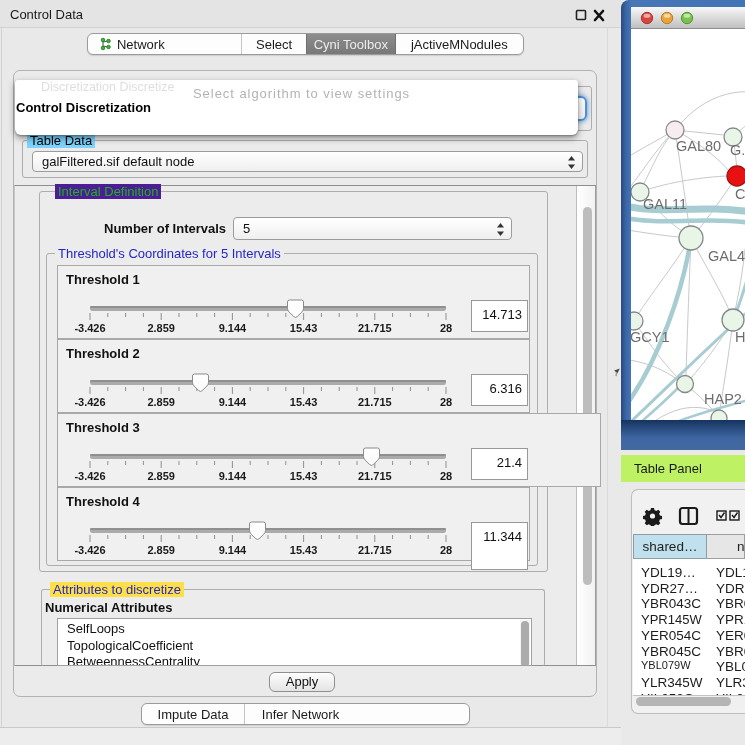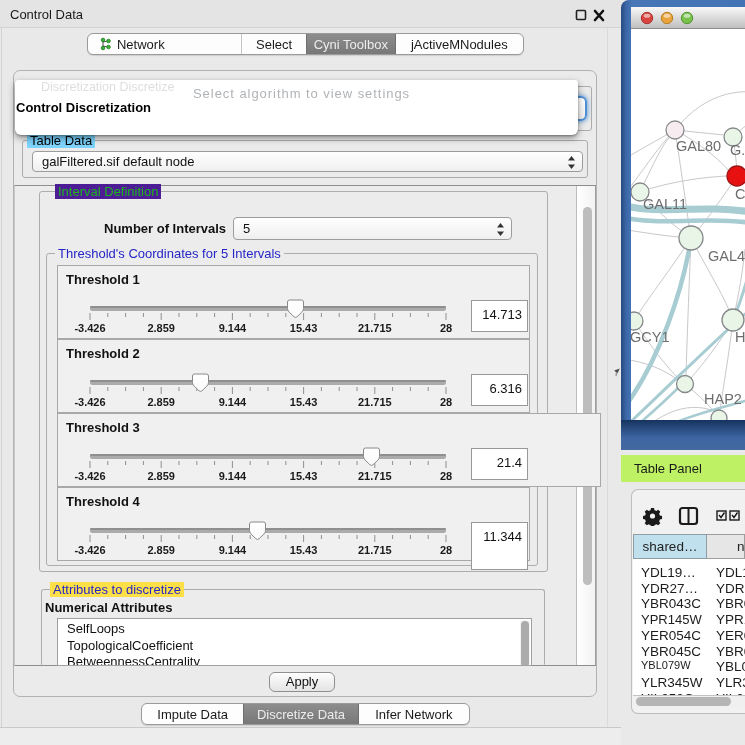--- a/index.html
+++ b/index.html
@@ -287,21 +287,20 @@
   <div class="abs blab" style="left:45px; top:600px;">Numerical Attributes</div>
   <div class="abs" style="left:57px; top:618px; width:475px; height:48px; background:#ffffff; border:1px solid #a0a0a0; overflow:hidden;">
     <div style="font-size:13px; color:#111; padding-left:9px; line-height:16.5px; padding-top:2px;">SelfLoops<br>TopologicalCoefficient<br>BetweennessCentrality</div>
     <div style="position:absolute; right:1px; top:1px; width:10px; height:46px; background:#f4f4f4;"></div>
     <div style="position:absolute; right:2px; top:2px; width:8px; height:46px; background:#ababab; border-radius:4px;"></div>
   </div>
 
   <div class="abs" id="applybtn">Apply</div>
   <div class="abs seg" style="left:141px; top:703px; width:329px; height:22px;">
     <div class="s" style="width:102px;">Impute Data</div>
-    <div class="s sel" style="width:115px;">Discretize Data</div>
     <div class="s" style="width:112px;">Infer Network</div>
   </div>
   <div class="abs" style="left:0; top:727px; width:621px; height:1px; background:#c9c9c9;"></div>
   <div class="abs" style="left:0; top:728px; width:621px; height:17px; background:#ededed;"></div>
 
   <div class="abs" id="popup">
     <div class="ph">Select algorithm to view settings</div>
     <div class="it1">Control Discretization</div>
   </div>
   <div class="abs" id="fadetitle">Discretization Discretize</div>

